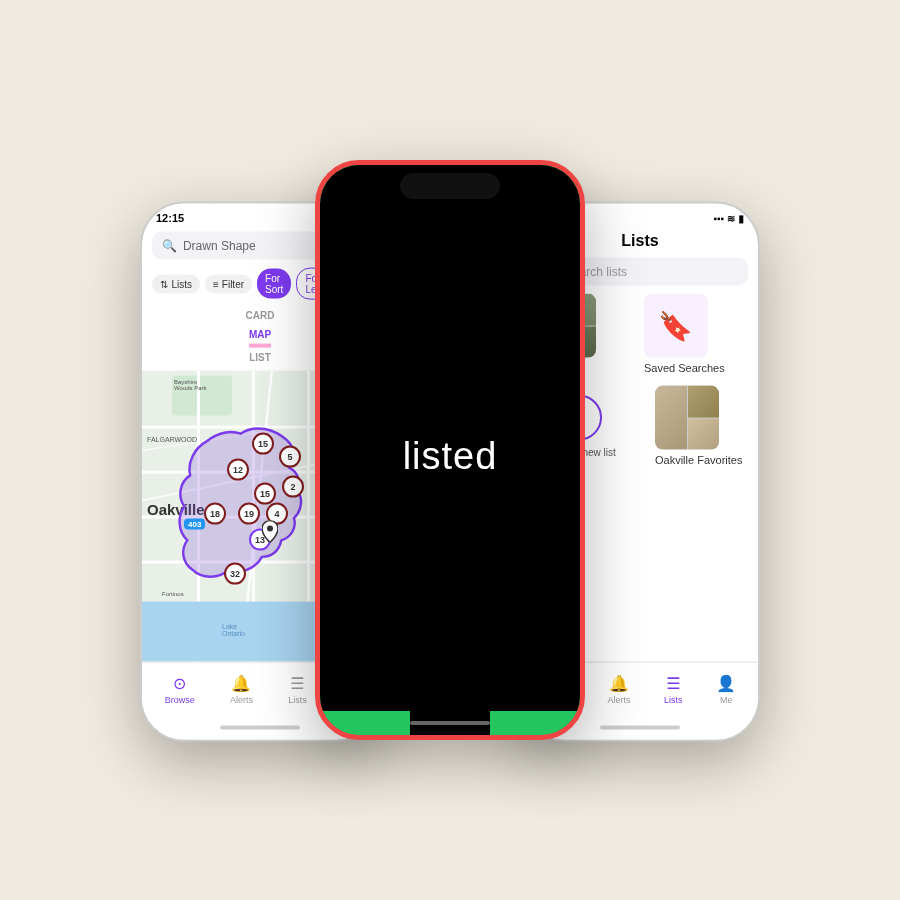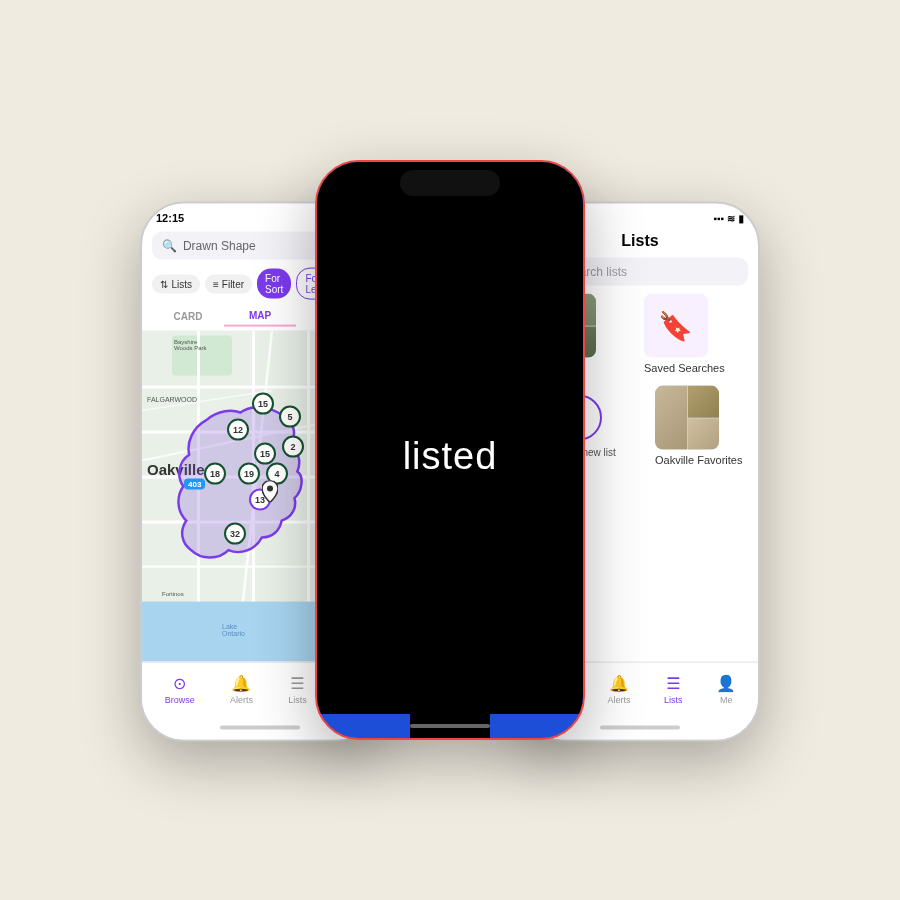--- a/index.html
+++ b/index.html
@@ -29,22 +29,22 @@
       position: absolute;
       border-radius: 44px;
       overflow: hidden;
       box-shadow: 0 20px 60px rgba(0,0,0,0.3);
     }
 
     
     .phone-center {
       width: 270px;
       height: 580px;
-      background: #1d4ed8;
-      border: 2px solid #ef4444;
+      background: #22c55e;
+      border: 5px solid #ef4444;
       z-index: 10;
       top: 50%;
       left: 50%;
       transform: translate(-50%, -50%);
       display: flex;
       flex-direction: column;
       align-items: center;
     }
 
     .phone-center .notch-bar {
@@ -157,34 +157,35 @@
       border: 1.5px solid #7c3aed;
       color: #7c3aed;
     }
 
     .phone-left .view-tabs {
       padding: 2px 10px 4px;
       display: flex;
       align-items: center;
       gap: 0;
       flex-shrink: 0;
+      flex-direction: column;
     }
 
     .view-tab {
       flex: 1;
       text-align: center;
       font-size: 10px;
       font-weight: 600;
       padding: 4px 0;
       color: #999;
     }
 
     .view-tab.active {
       color: #7c3aed;
-      border-bottom: 2px solid #f9a8d4;
+      border-bottom: 4px solid #f9a8d4;
     }
 
     .map-area {
       flex: 1;
       background: #e8f4e8;
       position: relative;
       overflow: hidden;
     }
 
     
@@ -220,21 +221,21 @@
       color: #555;
       font-weight: 500;
     }
 
     
     .map-cluster {
       position: absolute;
       width: 22px;
       height: 22px;
       background: #fff;
-      border: 2px solid #14532d;
+      border: 2px solid #7f1d1d;
       border-radius: 50%;
       display: flex;
       align-items: center;
       justify-content: center;
       font-size: 9px;
       font-weight: 700;
       color: #333;
     }
 
     .map-cluster.selected {

